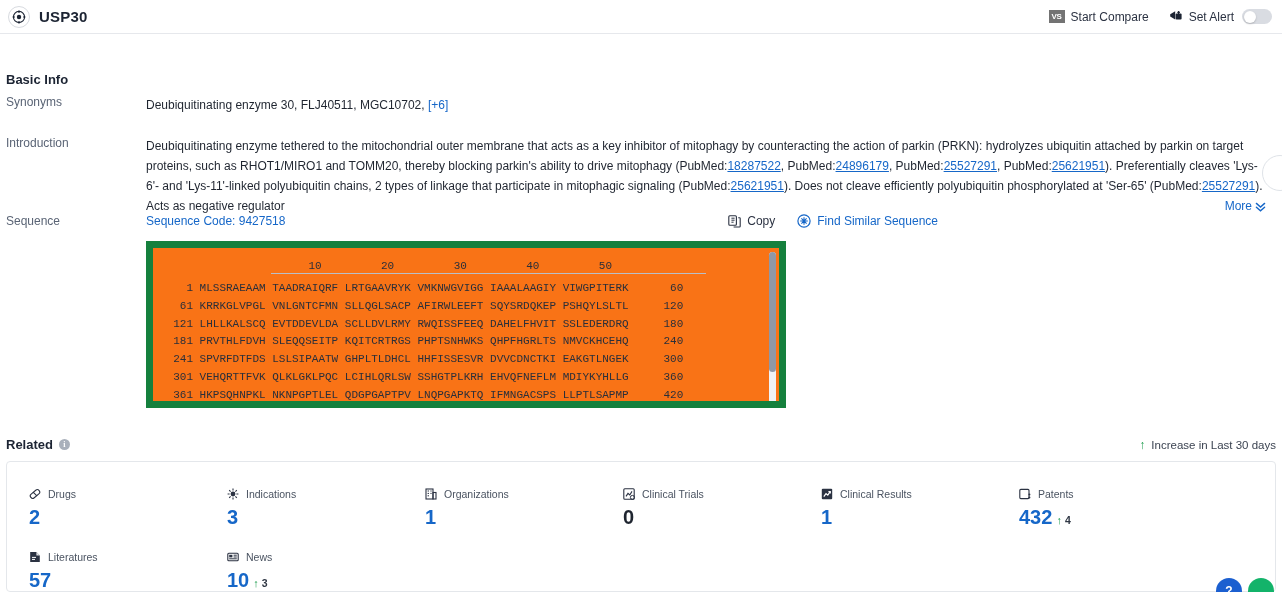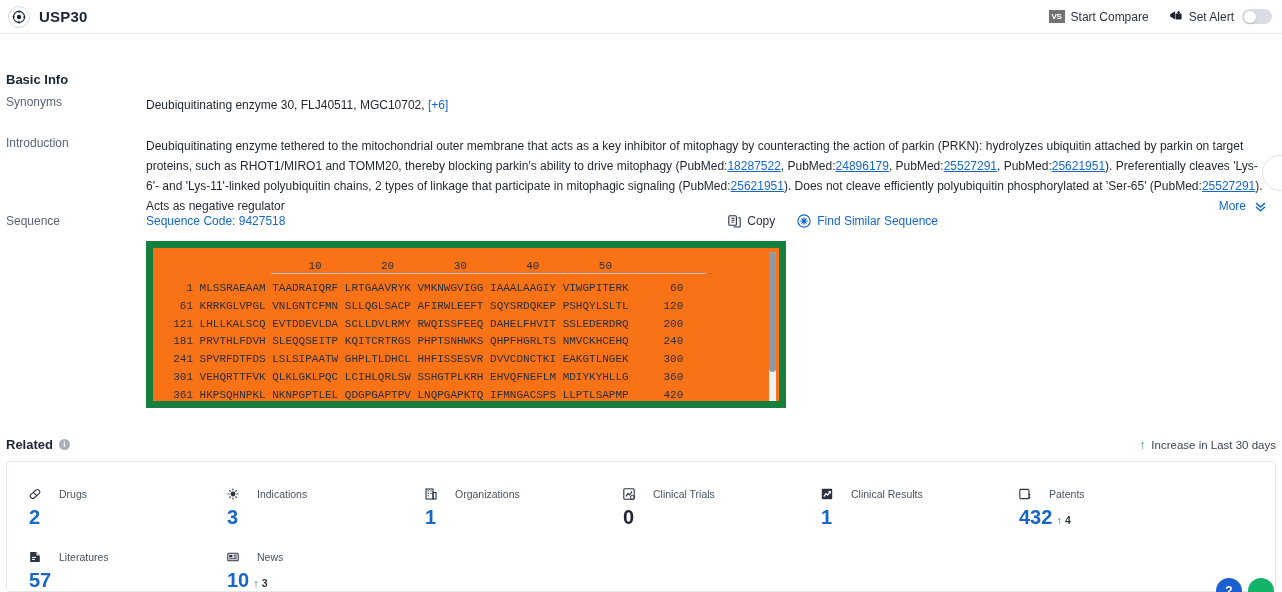--- a/index.html
+++ b/index.html
@@ -72,21 +72,21 @@
     max-height: 80px;
     overflow: hidden;
     text-align: left;
   }
   .intro-text a { color: #1667c8; text-decoration: underline; }
   .more-link {
     position: absolute; right: 0; bottom: 0;
     background: linear-gradient(to right, rgba(255,255,255,0) 0, #fff 26px, #fff 100%);
     padding-left: 38px;
     color: #1667c8; font-size: 12px; cursor: pointer;
-    display: flex; align-items: center; gap: 9px;
+    display: flex; align-items: center; gap: 3px;
   }
 
   
   .seq-head { display: flex; align-items: center; width: 1120px; }
   .seq-code { font-size: 12px; color: #1667c8; cursor: pointer; }
   .seq-tools { margin-left: auto; display: flex; align-items: center; gap: 22px; margin-right: 328px; }
   .seq-tool { display: flex; align-items: center; gap: 6px; font-size: 12px; cursor: pointer; }
   .seq-tool.dark { color: #2b3242; }
   .seq-tool.blue { color: #1667c8; }
 
@@ -135,21 +135,21 @@
   .arrow-up { color: #1a9b4b; font-size: 12px; }
 
   #related-card {
     position: absolute; left: 6px; top: 461px;
     width: 1270px; height: 131px;
     border: 1px solid #e4e7eb; border-radius: 4px; background: #fff;
     padding: 26px 0 0 22px;
   }
   .rel-grid { display: flex; flex-wrap: wrap; }
   .rel-item { width: 198px; margin-bottom: 22px; }
-  .rel-item-head { display: flex; align-items: center; gap: 18px; }
+  .rel-item-head { display: flex; align-items: center; gap: 7px; }
   .rel-name { font-size: 10.5px; color: #4a5361; }
   .rel-value {
     margin-top: 6px; font-size: 20px; font-weight: bold;
     color: #1667c8; display: flex; align-items: baseline; gap: 4px;
   }
   .rel-value.zero { color: #1f2530; }
   .rel-delta { font-size: 11px; color: #1a9b4b; display: flex; align-items: baseline; gap: 3px; }
   .rel-delta .d-num { color: #2f3744; font-size: 10.5px; }
 
   
@@ -257,21 +257,21 @@
       </div>
     </div>
 
     <div class="seq-box">
       <div class="seq-inner">
         <div class="seq-mono ruler-nums" id="seq-ruler">         10         20         30         40         50</div>
         <div class="ruler-line"></div>
         <div id="seq-lines">
             <div class="seq-mono seq-line"><span class="seq-idx-l">1</span><span> MLSSRAEAAM TAADRAIQRF LRTGAAVRYK VMKNWGVIGG IAAALAAGIY VIWGPITERK </span><span class="seq-idx-r">60</span></div>
             <div class="seq-mono seq-line"><span class="seq-idx-l">61</span><span> KRRKGLVPGL VNLGNTCFMN SLLQGLSACP AFIRWLEEFT SQYSRDQKEP PSHQYLSLTL </span><span class="seq-idx-r">120</span></div>
-            <div class="seq-mono seq-line"><span class="seq-idx-l">121</span><span> LHLLKALSCQ EVTDDEVLDA SCLLDVLRMY RWQISSFEEQ DAHELFHVIT SSLEDERDRQ </span><span class="seq-idx-r">200</span></div>
+            <div class="seq-mono seq-line"><span class="seq-idx-l">121</span><span> LHLLKALSCQ EVTDDEVLDA SCLLDVLRMY RWQISSFEEQ DAHELFHVIT SSLEDERDRQ </span><span class="seq-idx-r">180</span></div>
             <div class="seq-mono seq-line"><span class="seq-idx-l">181</span><span> PRVTHLFDVH SLEQQSEITP KQITCRTRGS PHPTSNHWKS QHPFHGRLTS NMVCKHCEHQ </span><span class="seq-idx-r">240</span></div>
             <div class="seq-mono seq-line"><span class="seq-idx-l">241</span><span> SPVRFDTFDS LSLSIPAATW GHPLTLDHCL HHFISSESVR DVVCDNCTKI EAKGTLNGEK </span><span class="seq-idx-r">300</span></div>
             <div class="seq-mono seq-line"><span class="seq-idx-l">301</span><span> VEHQRTTFVK QLKLGKLPQC LCIHLQRLSW SSHGTPLKRH EHVQFNEFLM MDIYKYHLLG </span><span class="seq-idx-r">360</span></div>
             <div class="seq-mono seq-line"><span class="seq-idx-l">361</span><span> HKPSQHNPKL NKNPGPTLEL QDGPGAPTPV LNQPGAPKTQ IFMNGACSPS LLPTLSAPMP </span><span class="seq-idx-r">420</span></div>
           </div>
       </div>
       <div class="seq-scroll-track"></div>
       <div class="seq-scroll"></div>
     </div>
   </div>

